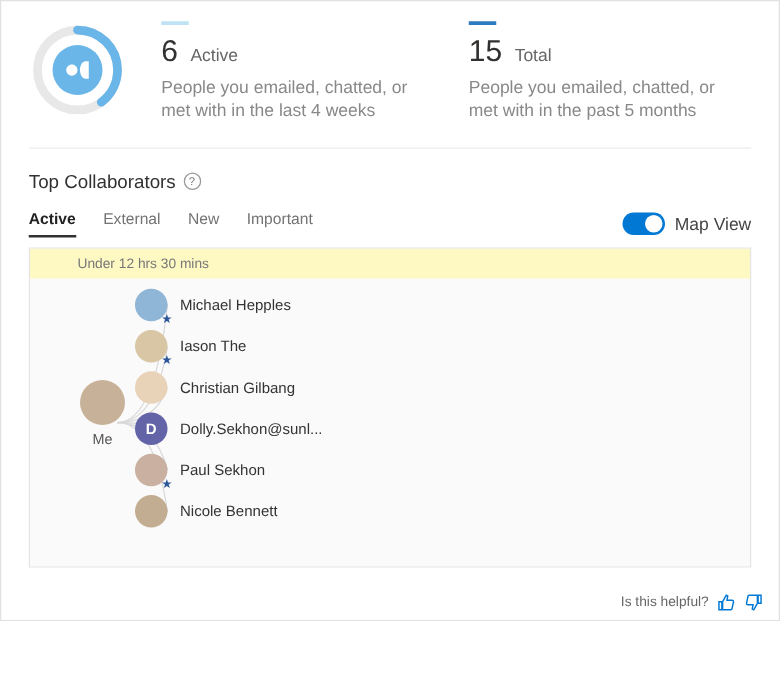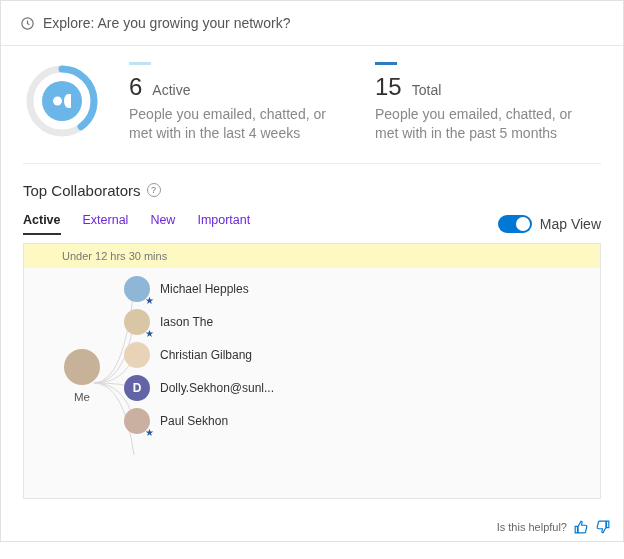--- a/index.html
+++ b/index.html
@@ -20,57 +20,48 @@
   .metric .line1 { display: flex; align-items: baseline; gap: 10px; }
   .metric .num { font-size: 24px; font-weight: 400; color: #323130; }
   .metric .label { font-size: 14px; color: #666; }
   .metric .desc { font-size: 14px; color: #888; line-height: 1.35; margin-top: 4px; max-width: 210px; }
   .top-collab { padding: 18px 22px 0 22px; }
   .top-collab-header { display: flex; align-items: center; gap: 6px; margin-bottom: 14px; }
   .top-collab-header .title { font-size: 15px; color: #323130; font-weight: 400; }
   .top-collab-header .q { width: 14px; height: 14px; border: 1px solid #999; border-radius: 50%; display:flex; align-items:center; justify-content:center; font-size: 9px; color: #777; }
   .tabs-row { display: flex; align-items: center; justify-content: space-between; padding: 0 22px; }
   .tabs { display: flex; gap: 22px; font-size: 12.5px; }
-  .tab { color: #6d28d9; padding-bottom: 6px; cursor: pointer; }
+  .tab { color: #737373; padding-bottom: 6px; cursor: pointer; }
   .tab.active { color: #222; border-bottom: 2px solid #323130; font-weight: 600; }
   .mapview { display: flex; align-items: center; gap: 8px; font-size: 14px; color: #444; }
   .toggle { width: 34px; height: 18px; background: #0078d4; border-radius: 10px; position: relative; cursor: pointer; }
   .toggle .knob { position: absolute; right: 2px; top: 2px; width: 14px; height: 14px; background: #fff; border-radius: 50%; }
   .graph-area { margin: 8px 22px 16px 22px; border: 1px solid #e5e5e5; }
   .graph-header { background: #fef9c3; font-size: 11px; color: #777; padding: 6px 0 6px 38px; }
   .graph-body { background: #fafafa; padding: 20px 0 20px 0; position: relative; min-height: 230px; }
   .me-node { position: absolute; left: 40px; top: 81px; text-align: center; }
   .me-avatar { width: 36px; height: 36px; border-radius: 50%; background: #c7b299; margin: 0 auto 6px; }
   .me-label { font-size: 11.5px; color: #555; }
-  .collab-list { position: absolute; left: 100px; top: 5px; }
+  .collab-list { position: absolute; left: 84px; top: 5px; }
   .collab-item { display: flex; align-items: center; gap: 10px; height: 33px; position: relative; }
   .collab-item::before { content:""; position:absolute; left:-2px; top:50%; width:2px; height:100%; }
   .c-avatar { width: 26px; height: 26px; border-radius: 50%; position: relative; }
   .c-avatar.star::after { content:"★"; position:absolute; right:-4px; bottom:-4px; font-size:10px; color:#2b579a; }
   .c-avatar.initial { background:#6264a7; color:#fff; display:flex; align-items:center; justify-content:center; font-size:12px; font-weight:600; }
   .c-name { font-size: 12px; color: #333; white-space: nowrap; max-width: 140px; overflow: hidden; text-overflow: ellipsis; }
   
   .lines { position:absolute; left:60px; top:10px; width:60px; height:210px; pointer-events:none; }
   .footer { display:flex; justify-content:flex-end; align-items:center; gap:6px; padding: 4px 12px 6px; font-size: 11px; color: #666; }
   .footer .icon-btn { width:16px; height:16px; display:flex; align-items:center; justify-content:center; cursor:pointer; color:#0078d4; }
 </style>
 </head>
 <body>
 
 <div class="card">
 
-  <div class="header">
-    <span class="icon">
-      <svg width="15" height="15" viewBox="0 0 24 24" fill="none" stroke="#777" stroke-width="2">
-          <circle cx="12" cy="12" r="9"></circle>
-          <path d="M12 7v5l3 2"></path>
-        </svg>
-    </span>
-    <span class="title">Explore: Are you growing your network?</span>
-  </div>
 
   <div class="section">
     <div class="metrics">
       <div class="donut">
         <svg width="78" height="78">
           <circle cx="39" cy="39" r="32" stroke="#e8e8e8" stroke-width="7" fill="none"></circle>
           <circle cx="39" cy="39" r="32" stroke="#6bb6e8" stroke-width="7" fill="none" stroke-dasharray="80 200" stroke-linecap="round"></circle>
         </svg>
         <div class="avatar">
           <svg width="24" height="24" viewBox="0 0 24 24" fill="#fff">
@@ -148,20 +139,24 @@
             <div class="c-name">Christian Gilbang</div>
           </div>
           <div class="collab-item">
             <div class="c-avatar initial" style="background: rgb(98, 100, 167);">D</div>
             <div class="c-name">Dolly.Sekhon@sunl...</div>
           </div>
           <div class="collab-item">
             <div class="c-avatar star" style="background: rgb(201, 176, 160);"></div>
             <div class="c-name">Paul Sekhon</div>
           </div>
+          <div class="collab-item">
+            <div class="c-avatar" style="background: rgb(194, 173, 146);"></div>
+            <div class="c-name">Nicole Bennett</div>
+          </div>
         </div>
     </div>
   </div>
 
   <div class="footer">
     <span>Is this helpful?</span>
     <span class="icon-btn">
       <svg width="14" height="14" viewBox="0 0 24 24" fill="none" stroke="#0078d4" stroke-width="2">
           <path d="M7 22V11l5-9 2 1-1 6h7a2 2 0 0 1 2 2l-2 9a2 2 0 0 1-2 2H7zM2 11h4v11H2z"></path>
         </svg>

